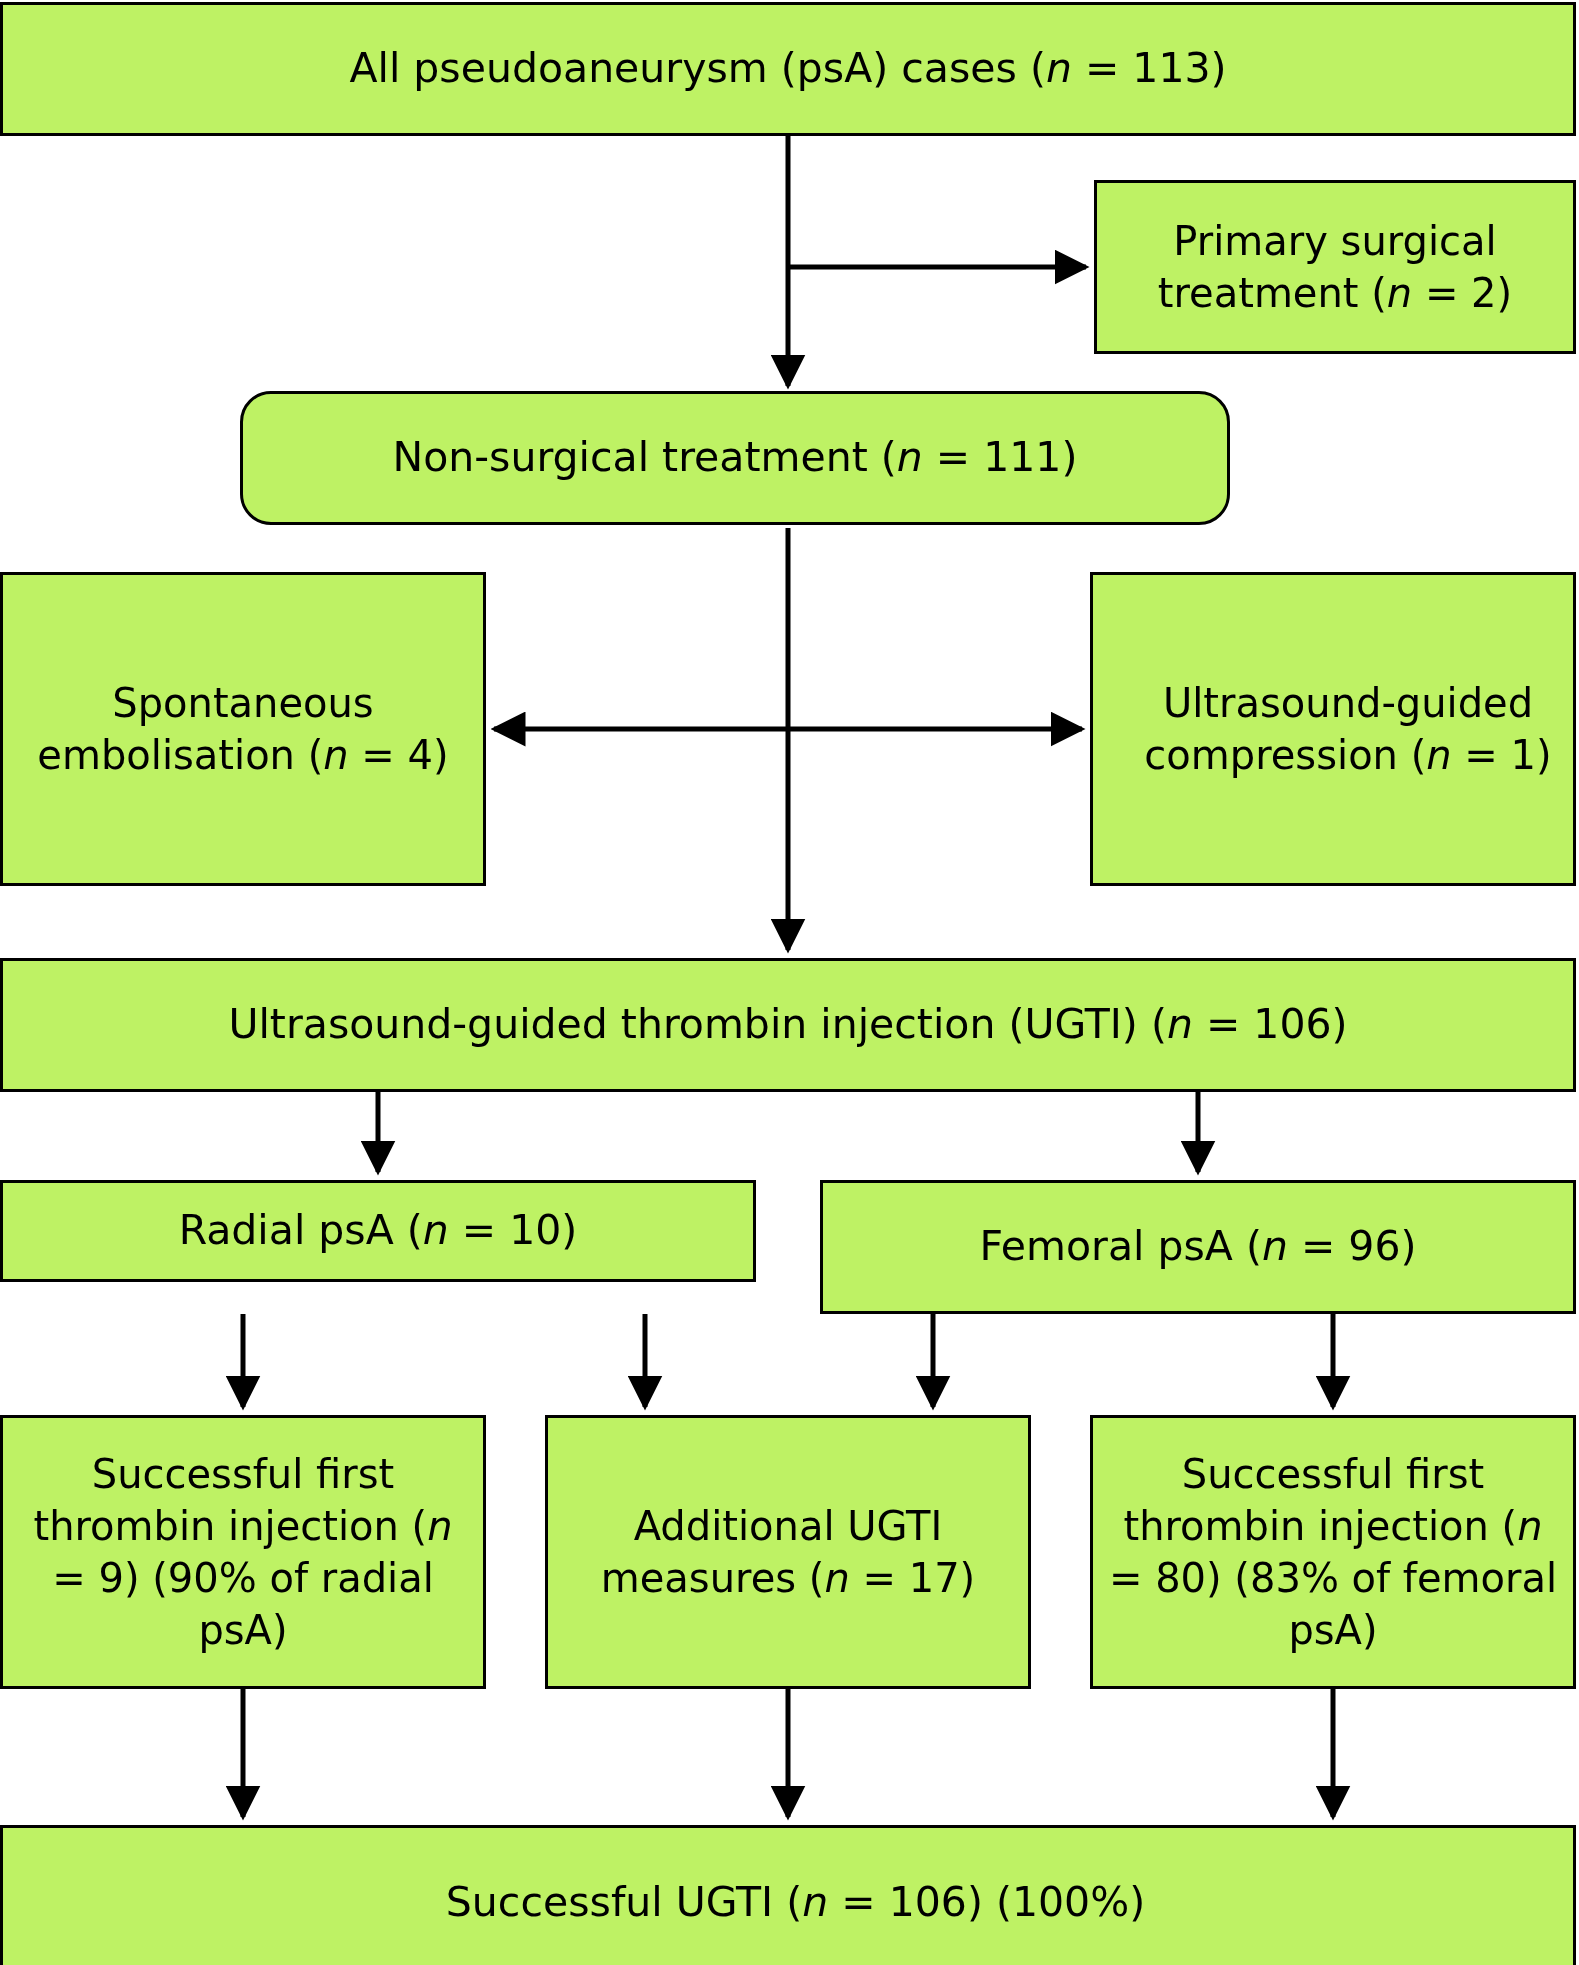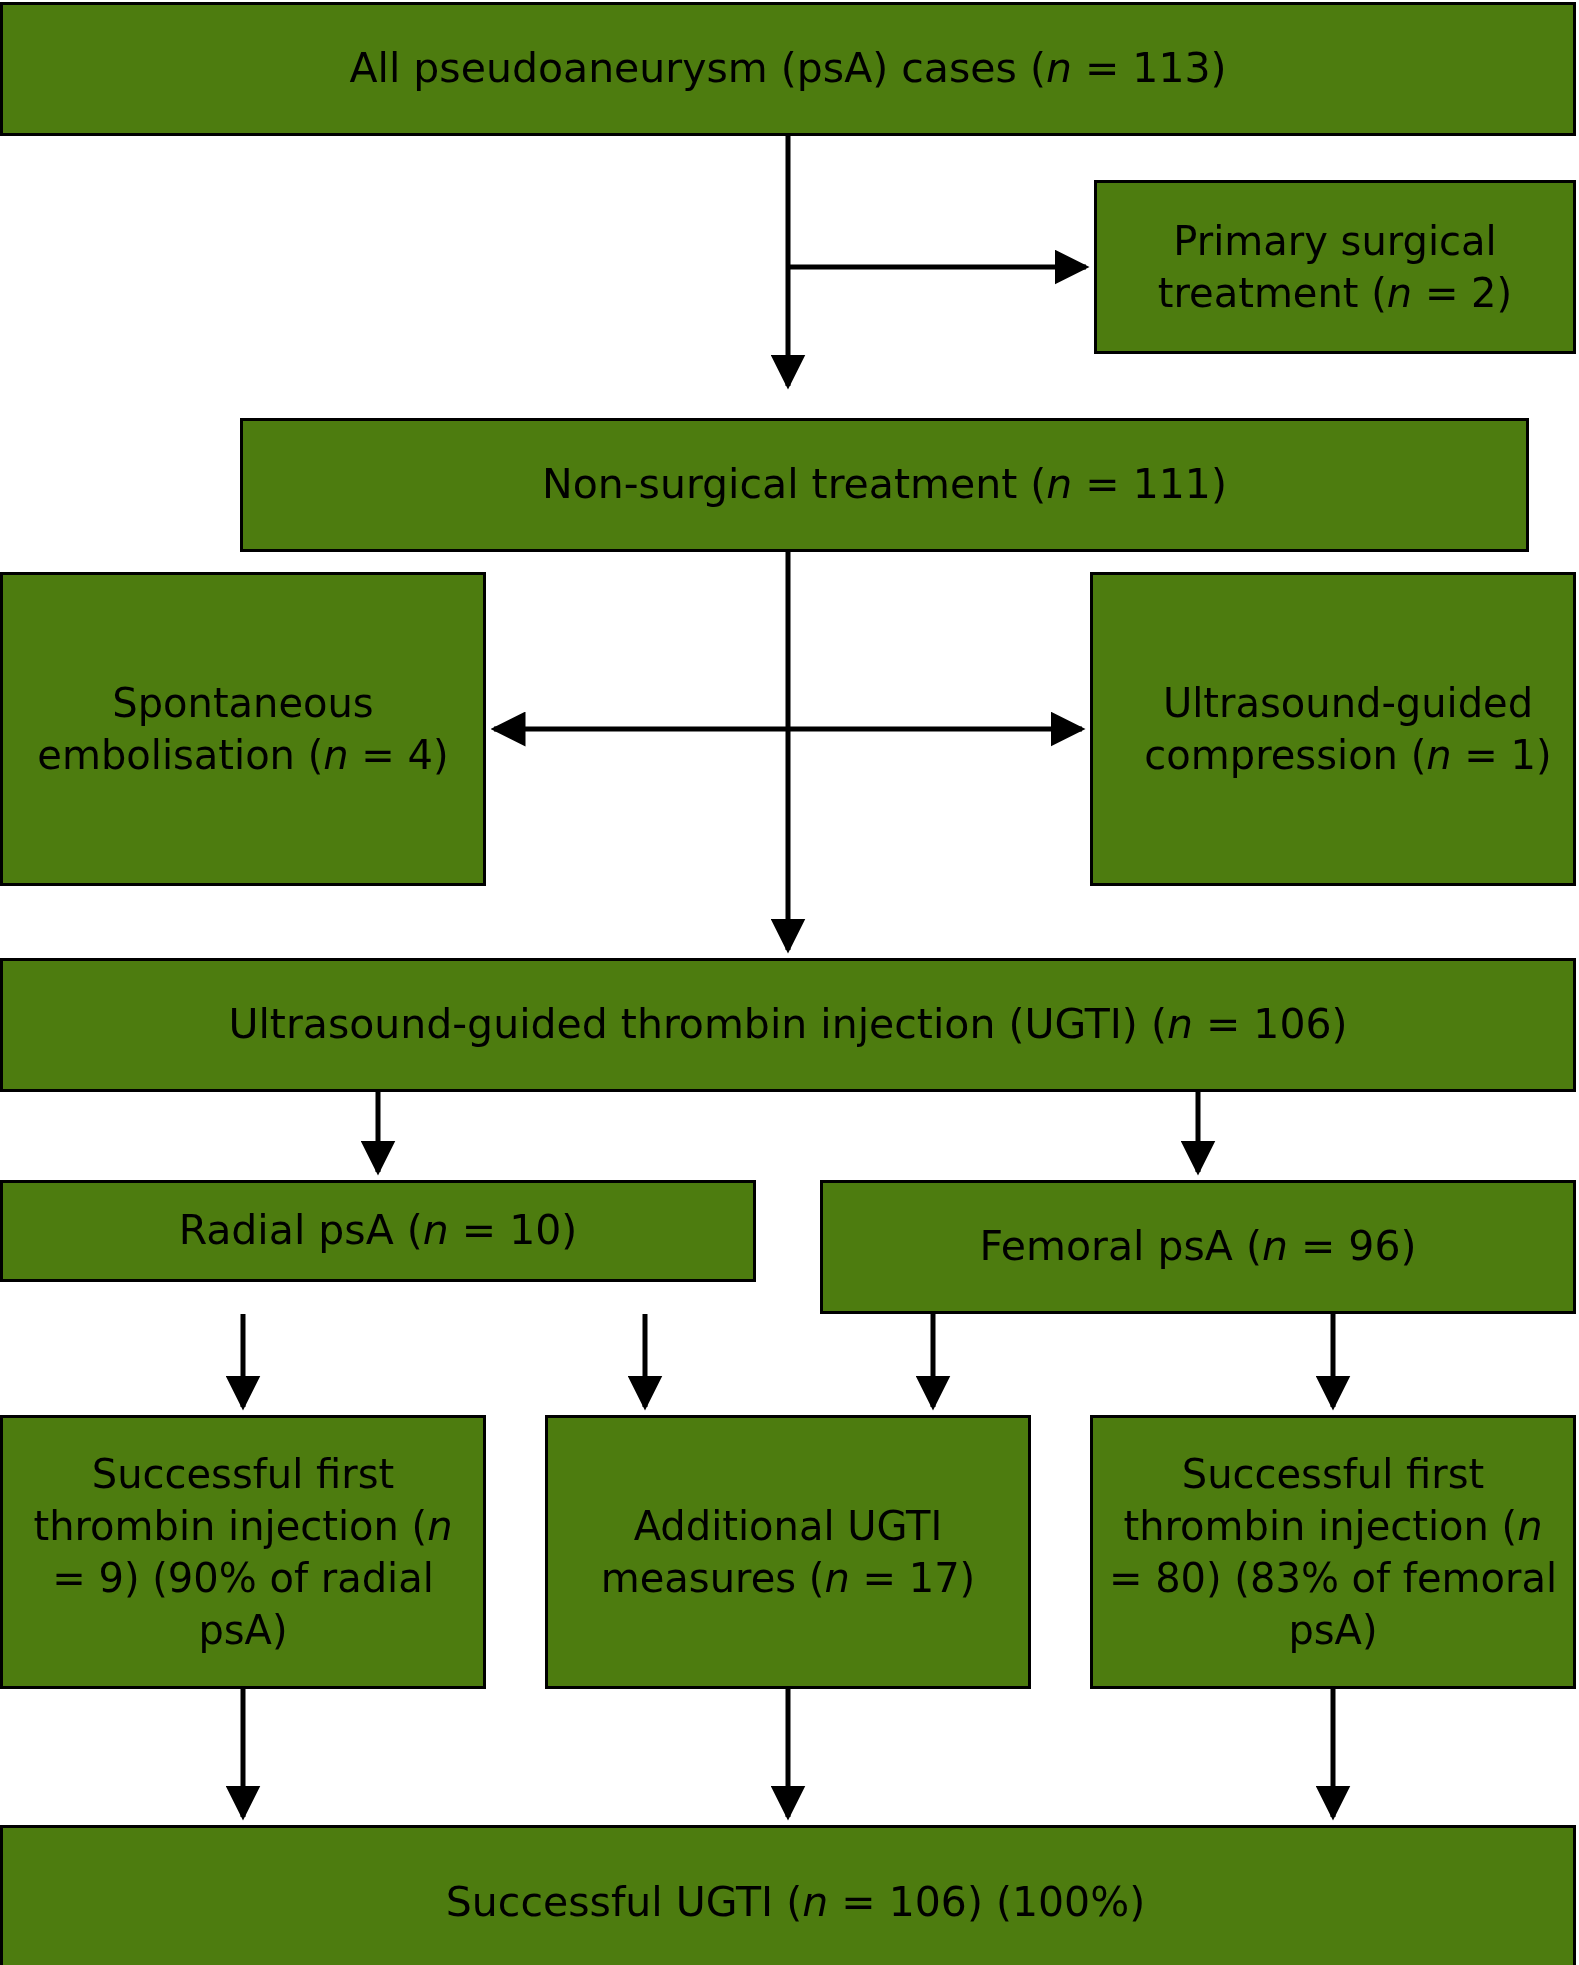--- a/index.html
+++ b/index.html
@@ -12,21 +12,21 @@
     width: 1579px;
     height: 1965px;
     background: #ffffff;
     font-family: "DejaVu Sans", "Liberation Sans", sans-serif;
     overflow: hidden;
   }
   .node {
     position: absolute;
     box-sizing: border-box;
     border: 3px solid #000000;
-    background: #4d7c0f;
+    background: #bef264;
     display: flex;
     align-items: center;
     justify-content: center;
     text-align: center;
     color: #000000;
     line-height: 1.30;
     font-size: 40px;
     font-weight: 400;
     padding: 4px 10px;
     z-index: 3;
@@ -40,21 +40,21 @@
     top: 0;
     width: 1579px;
     height: 1965px;
     z-index: 1;
     pointer-events: none;
   }
 
   
   #n-all          { left: 0px;    top: 2px;    width: 1576px; height: 134px; }
   #n-primary      { left: 1094px; top: 180px;  width: 482px;  height: 174px; justify-content: flex-end; }
-  #n-nonsurg      { left: 240px;  top: 418px;  width: 1289px; height: 134px; }
+  #n-nonsurg      { left: 240px;  top: 391px;  width: 990px; height: 134px; border-radius: 31px; }
   #n-spont        { left: 0px;    top: 572px;  width: 486px;  height: 314px; }
   #n-ugc          { left: 1090px; top: 572px;  width: 486px;  height: 314px; padding-left: 40px; }
   #n-ugti         { left: 0px;    top: 958px;  width: 1576px; height: 134px; }
   #n-radial       { left: 0px;    top: 1180px; width: 756px;  height: 102px; }
   #n-femoral      { left: 820px;  top: 1180px; width: 756px;  height: 134px; }
   #n-succ-radial  { left: 0px;    top: 1415px; width: 486px;  height: 274px; }
   #n-additional   { left: 545px;  top: 1415px; width: 486px;  height: 274px; }
   #n-succ-femoral { left: 1090px; top: 1415px; width: 486px;  height: 274px; }
   #n-final        { left: 0px;    top: 1825px; width: 1576px; height: 155px; padding-left: 25px; }
 

